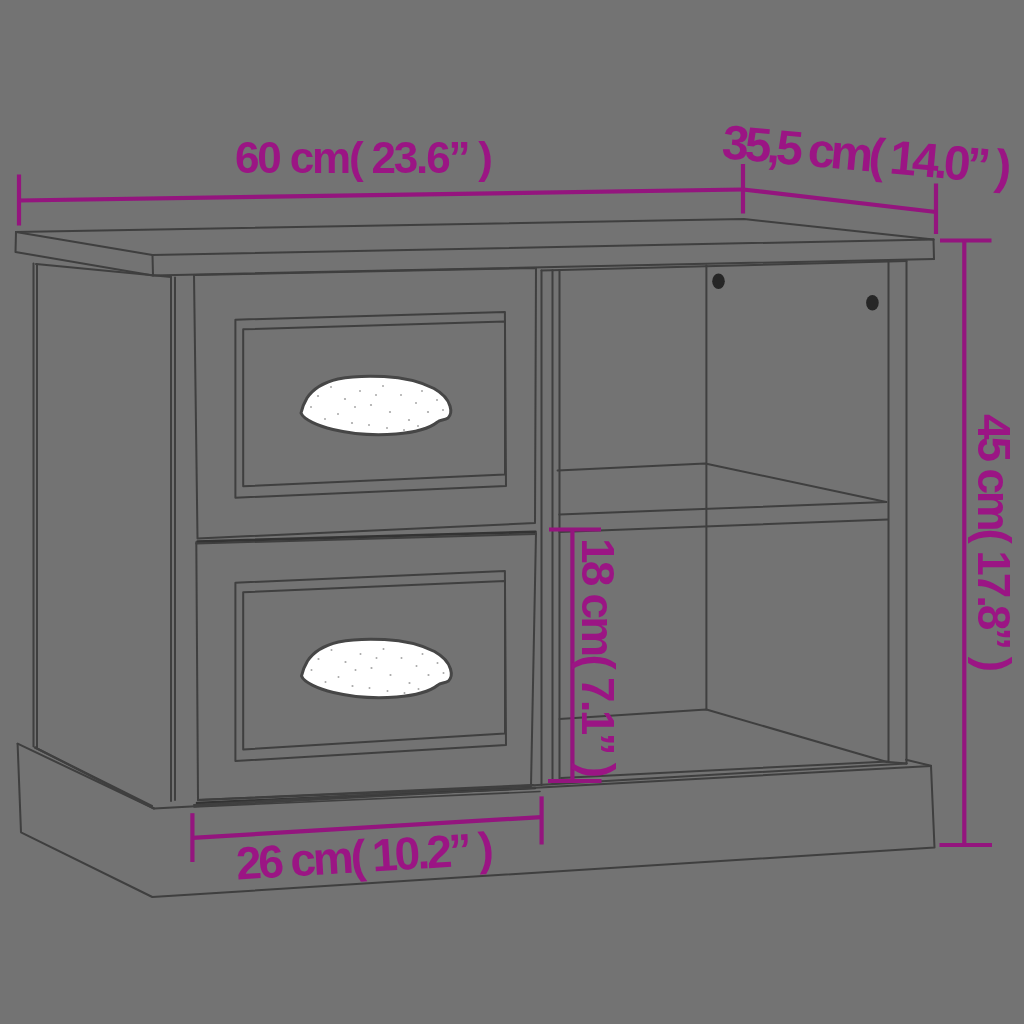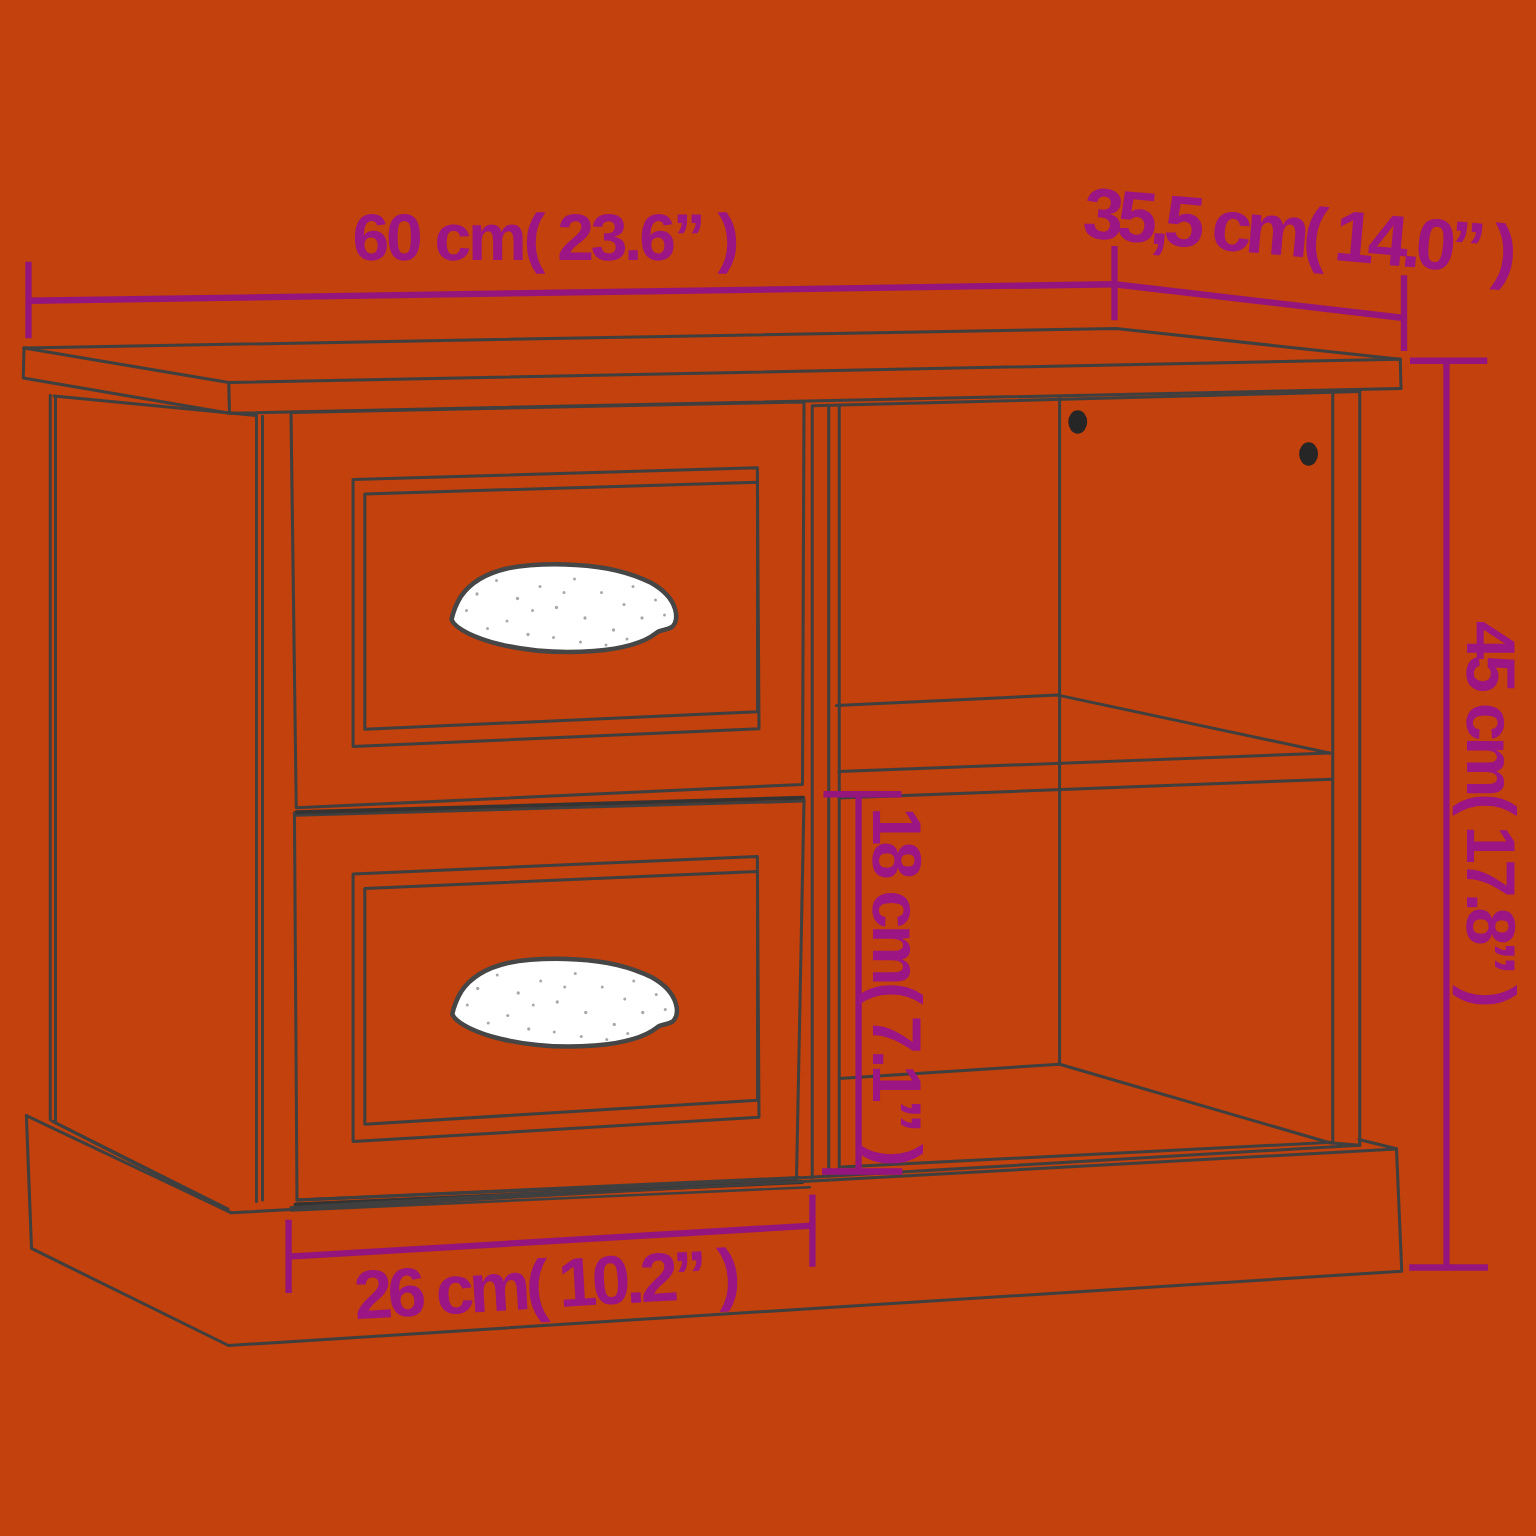--- a/index.html
+++ b/index.html
@@ -1,16 +1,16 @@
 <!DOCTYPE html>
 <html><head>
 <meta charset="utf-8">
 <style>
   html,body{margin:0;padding:0;background:#ffffff;}
-  #page{width:1024px;height:1024px;position:relative;overflow:hidden;background:#c2410c;}
+  #page{width:1024px;height:1024px;position:relative;overflow:hidden;background:#737373;}
   svg{position:absolute;left:0;top:0;}
   text{font-family:"Liberation Sans", sans-serif;font-weight:bold;fill:#9B1584;}
 </style>
 </head>
 <body>
 <div id="page">
 <svg width="1024" height="1024" viewBox="0 0 1024 1024">
 
   <g stroke="#3f3f3f" stroke-width="2" fill="none" stroke-linecap="round" stroke-linejoin="round">
 

